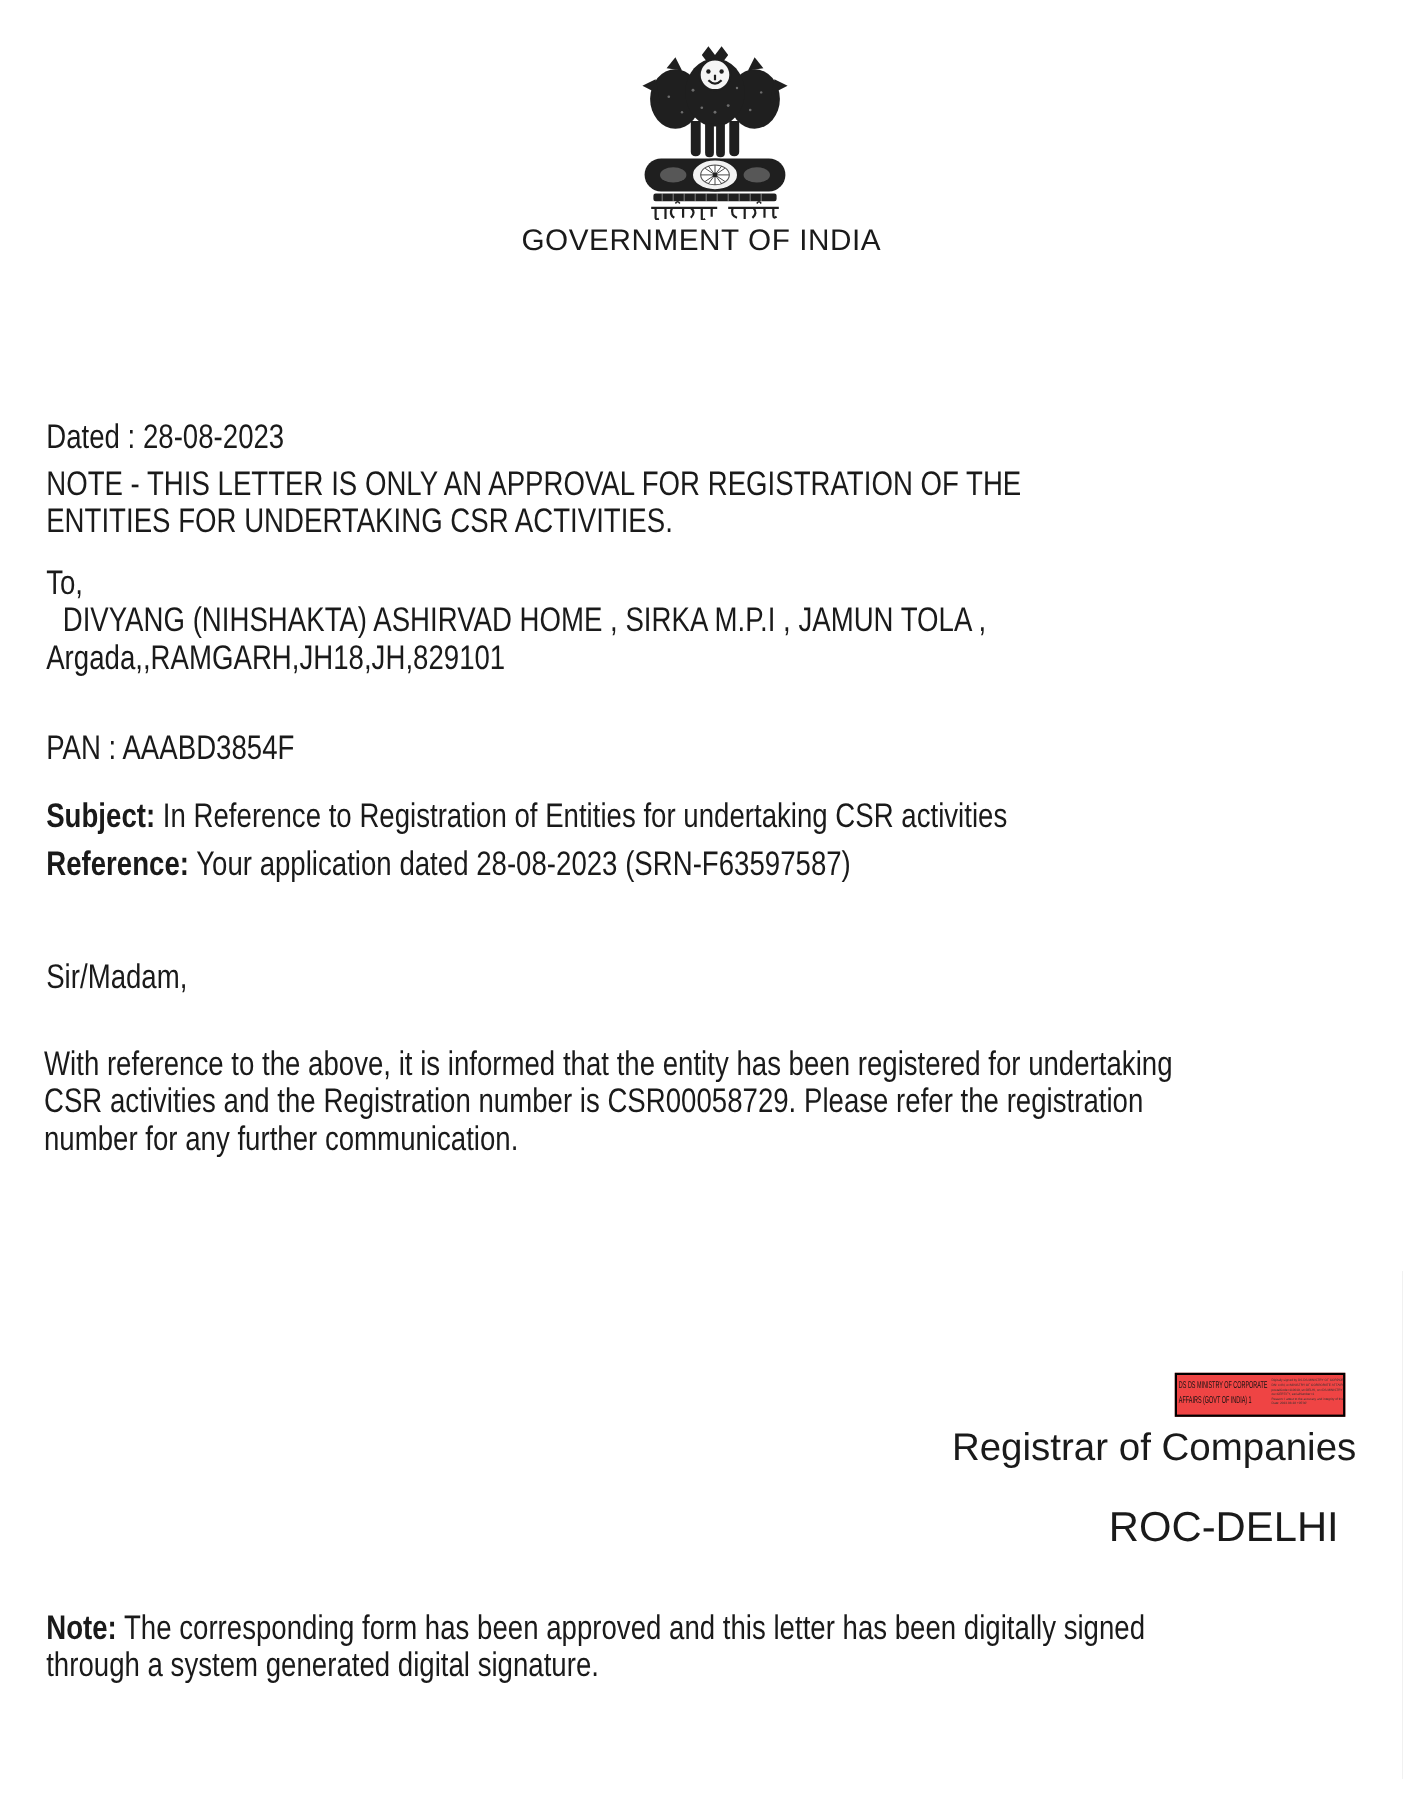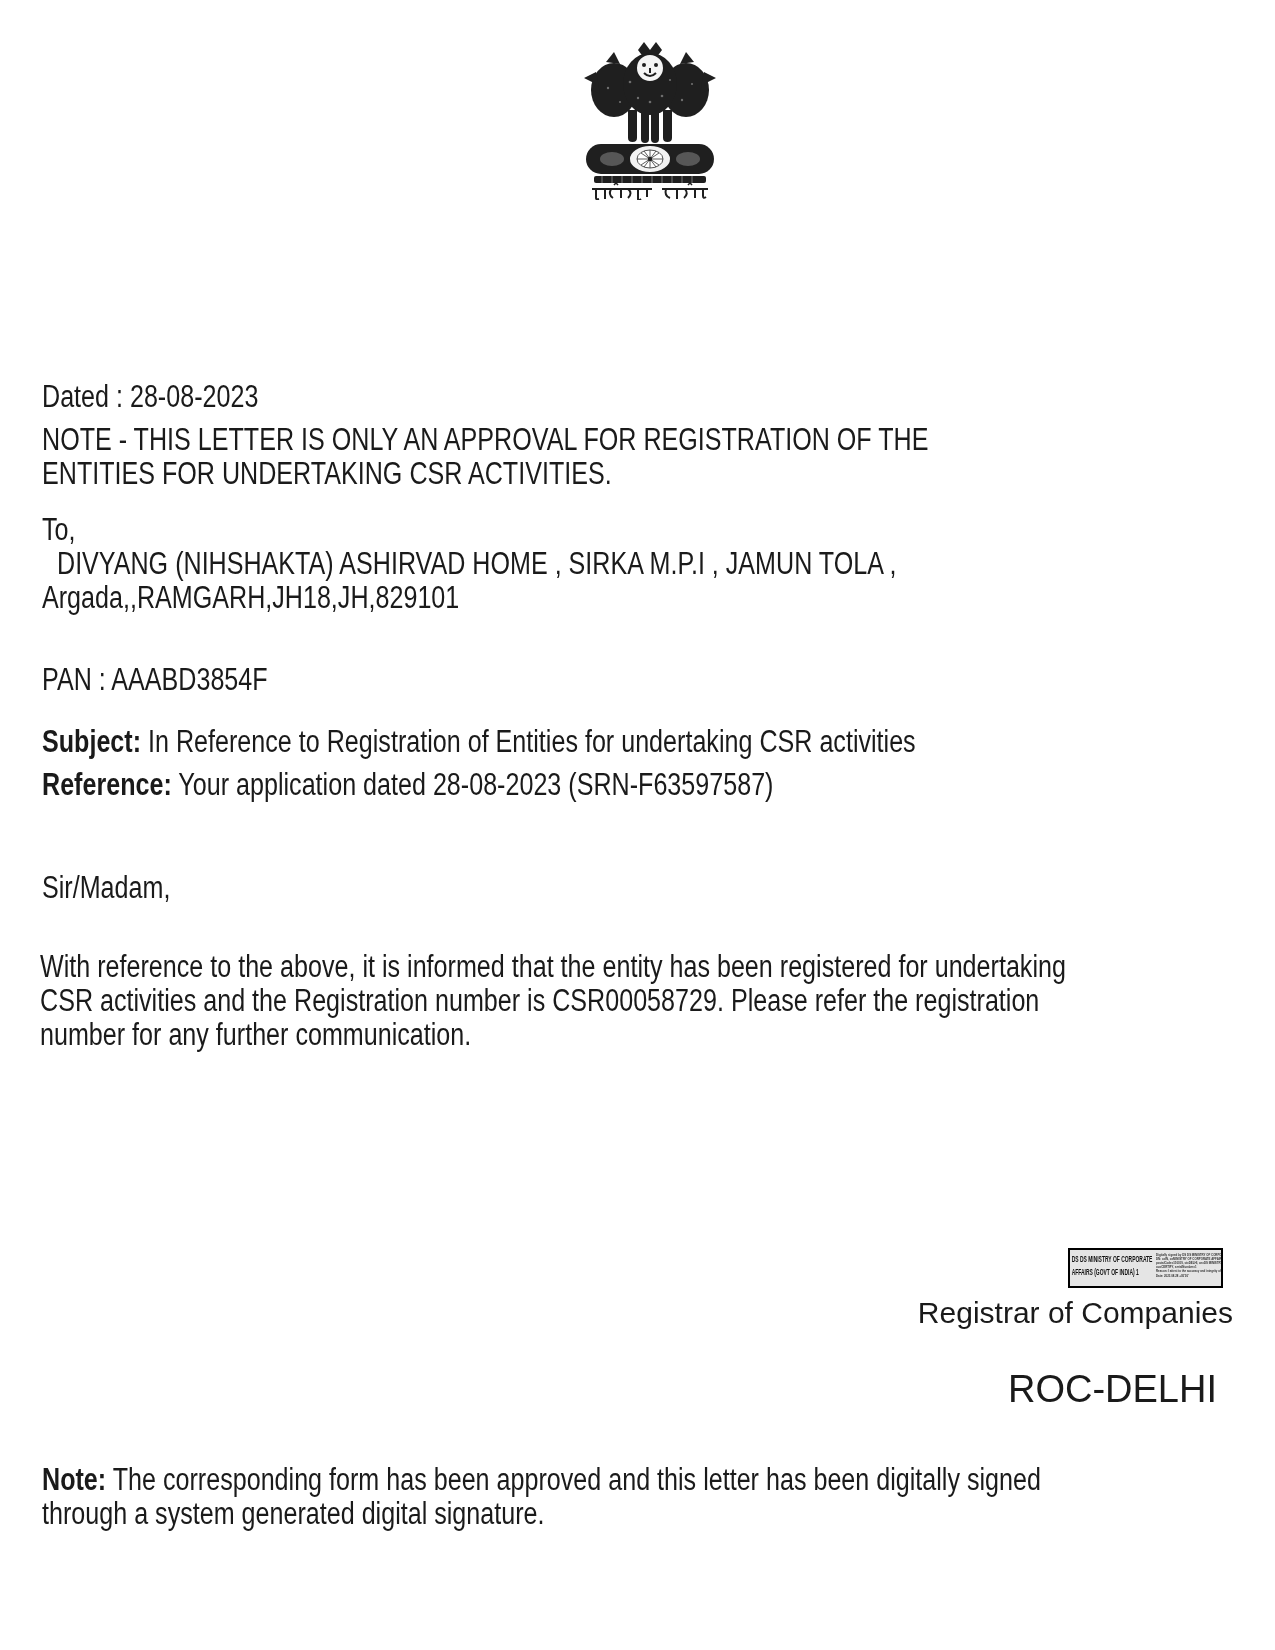--- a/index.html
+++ b/index.html
@@ -35,22 +35,21 @@
     white-space:nowrap;
   }
   .sig-box{
     position:absolute;
     left:1068px;top:1248px;
     width:155px;height:40px;
     border:2px solid #000;
     box-sizing:border-box;
     display:flex;
     overflow:hidden;
-    background:#e5e5e5;
-    font-weight:bold;
+    background:#ef4444;
   }
   .sig-name{
     width:84px;
     padding:3px 0 0 3px;
     font-size:9px;
     line-height:13px;
     transform:scaleX(0.55);
     transform-origin:0 0;
     white-space:nowrap;
     color:#111;
@@ -158,20 +157,21 @@
       <path d="M88 151 q-2 7 4 9"></path>
       <path d="M99 151 v10"></path>
       <path d="M107 151 q4 5 -1 9"></path>
       <path d="M117 151 v9"></path>
       <path d="M125 151 v7 q0 3 3 1"></path>
       <path d="M36 147 q2 -3 4 0" stroke-width="1.4"></path>
       <path d="M110 147 q2 -3 4 0" stroke-width="1.4"></path>
     </g>
   </svg>
 
+  <div class="head-line" style="top:203px;">GOVERNMENT OF INDIA</div>
 
   <div class="line" style="left:42px;top:379px;">Dated : 28-08-2023</div>
 
   <div class="line" style="left:42px;top:422px;">NOTE - THIS LETTER IS ONLY AN APPROVAL FOR REGISTRATION OF THE</div>
   <div class="line" style="left:42px;top:456px;">ENTITIES FOR UNDERTAKING CSR ACTIVITIES.</div>
 
   <div class="line" style="left:42px;top:512px;">To,</div>
   <div class="line" style="left:57px;top:546px;">DIVYANG (NIHSHAKTA) ASHIRVAD HOME , SIRKA M.P.I , JAMUN TOLA ,</div>
   <div class="line" style="left:42px;top:580px;">Argada,,RAMGARH,JH18,JH,829101</div>
 
@@ -200,21 +200,21 @@
     <div class="sig-details">
       <div>Digitally signed by DS DS MINISTRY OF CORPORATE AFFAIRS (GOVT OF INDIA) 1</div>
       <div>DN: c=IN, o=MINISTRY OF CORPORATE AFFAIRS (GOVT OF INDIA), ou=CID,</div>
       <div>postalCode=110019, st=DELHI, cn=DS MINISTRY OF CORPORATE AFFAIRS (GOVT OF INDIA),</div>
       <div>ou=CERTIFY, serialNumber=1</div>
       <div>Reason: I attest to the accuracy and integrity of this document</div>
       <div>Date: 2023.08.28 +05'30'</div>
     </div>
   </div>
 
-  <div class="signer" style="top:1296px;font-size:30px;">Registrar of Companies</div>
+  <div class="signer" style="top:1296px;font-size:35px;">Registrar of Companies</div>
   <div class="signer" style="top:1368px;right:58px;font-size:38px;">ROC-DELHI</div>
 
   <div class="line" style="left:42px;top:1462px;">
     <span class="b">Note:</span>
     <span>The corresponding form has been approved and this letter has been digitally signed</span>
   </div>
   <div class="line" style="left:42px;top:1496px;">through a system generated digital signature.</div>
 
 </div>
 

